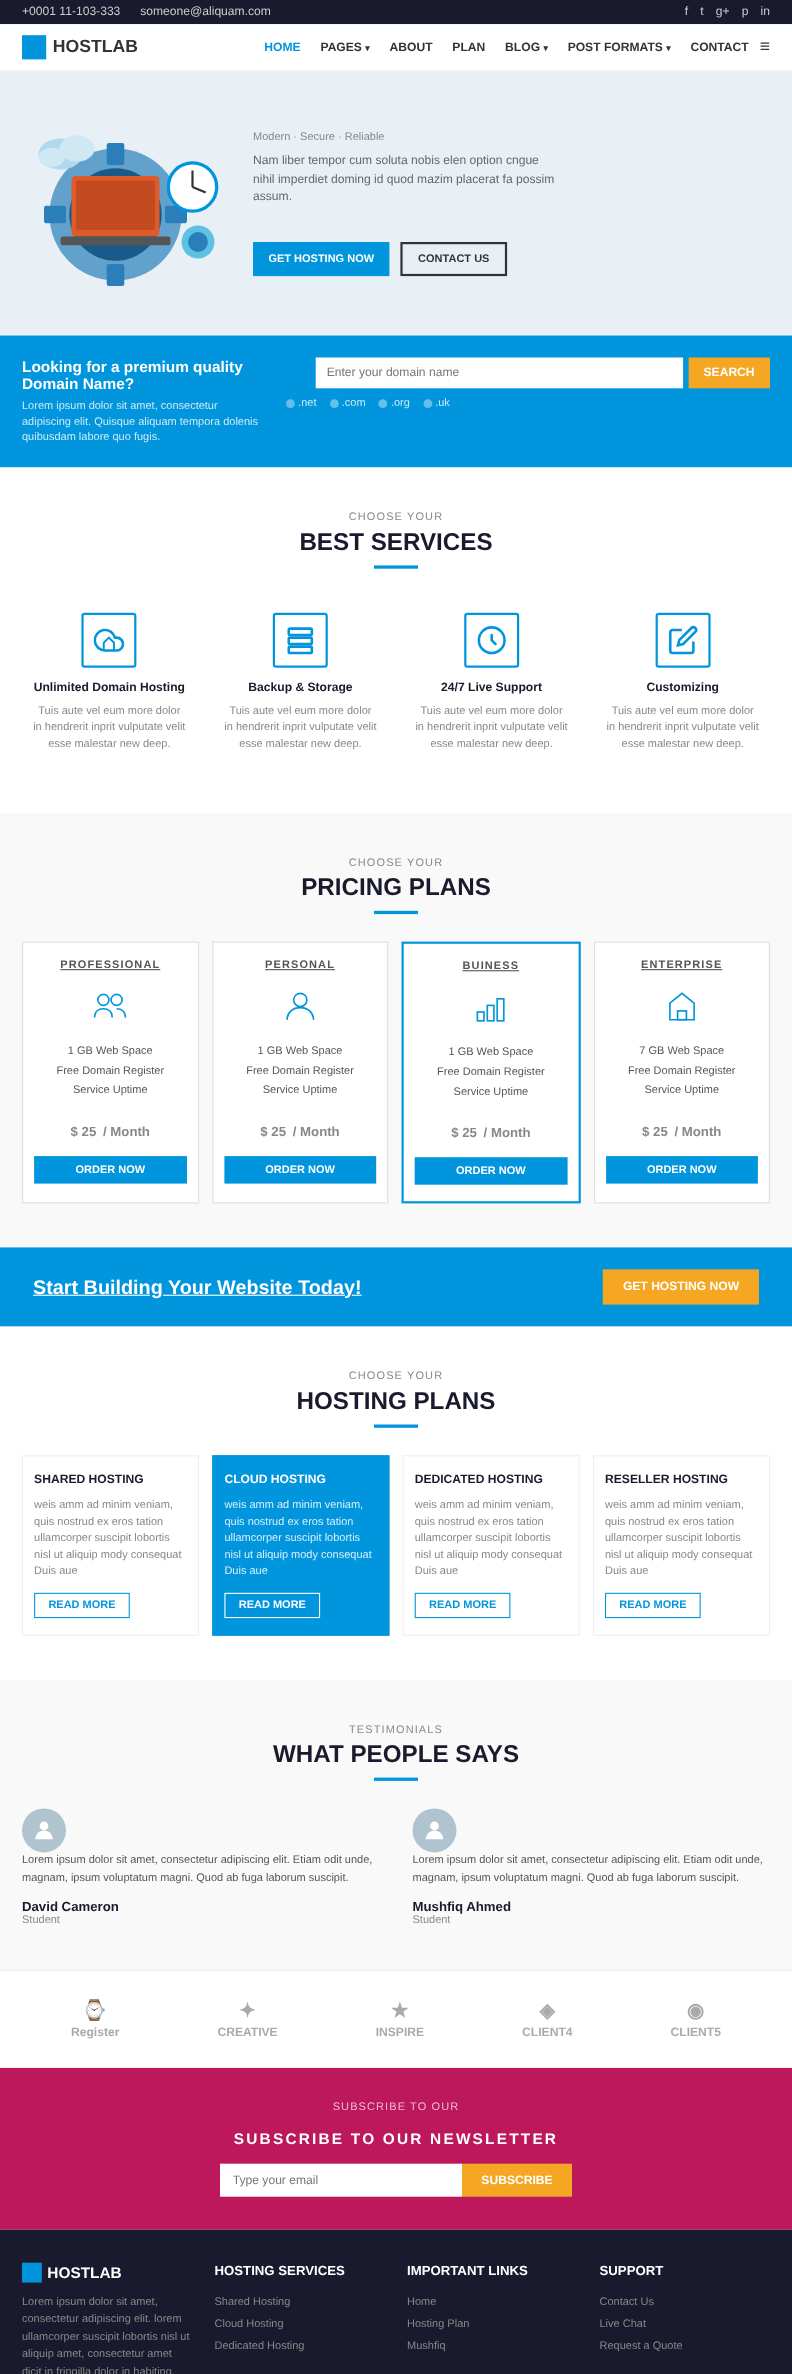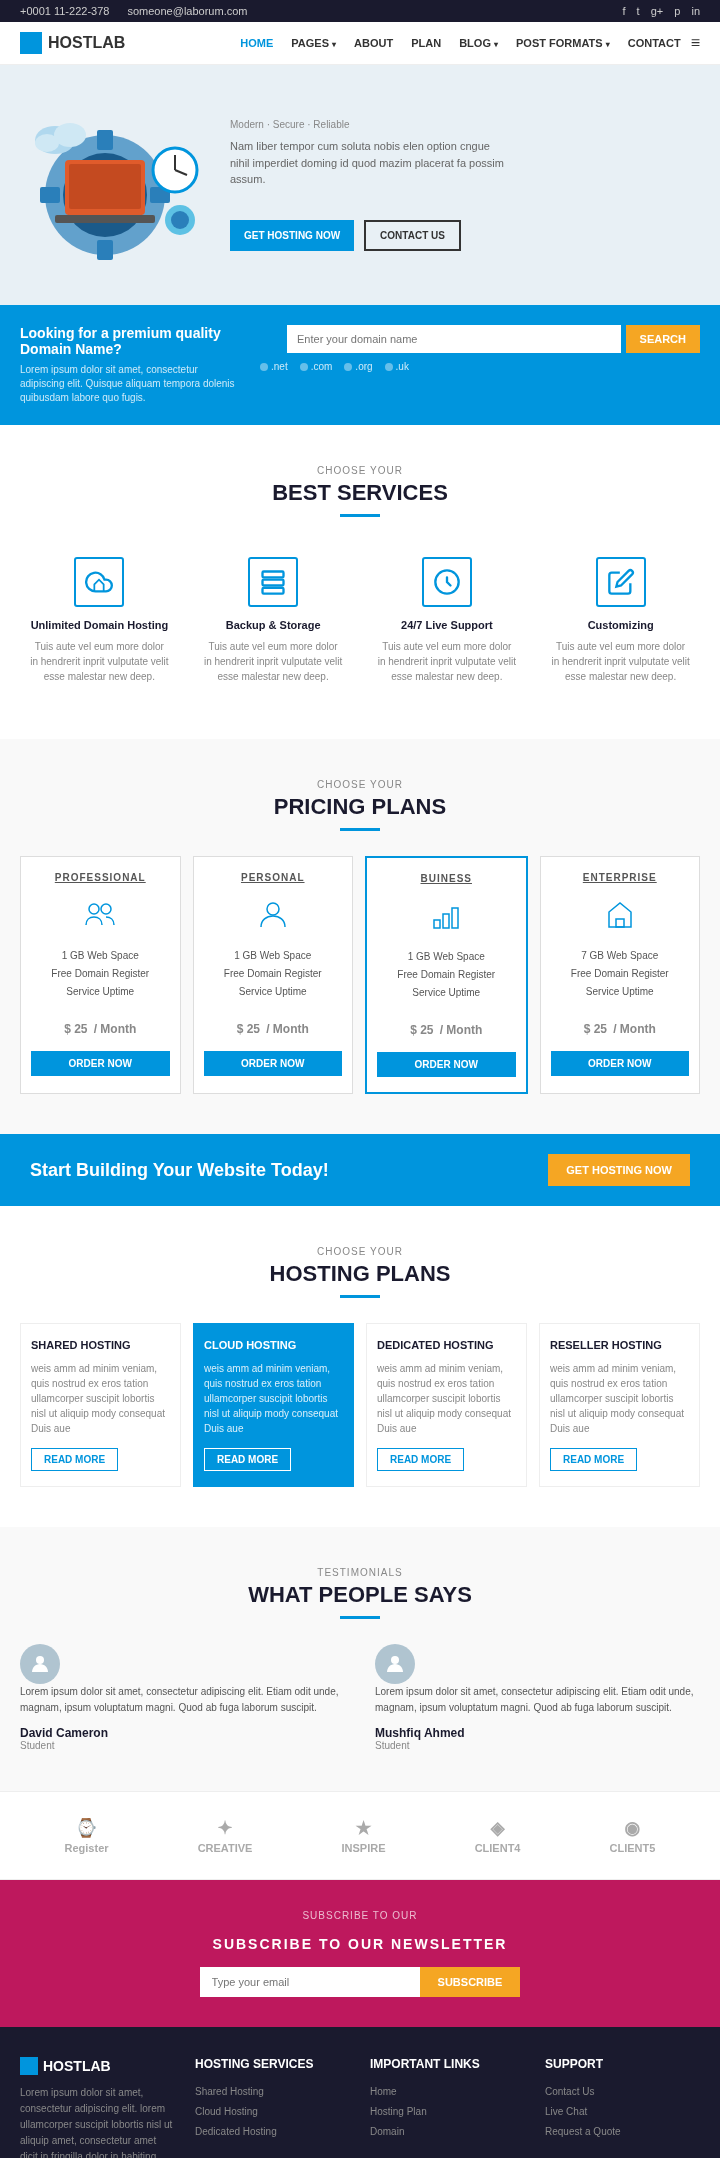--- a/index.html
+++ b/index.html
@@ -68,21 +68,21 @@
     .pricing-plan-name { font-size: 10px; font-weight: bold; color: #555; text-transform: uppercase; margin-bottom: 12px; letter-spacing: 1px; text-decoration: underline; }
     .pricing-icon { width: 40px; height: 40px; margin: 0 auto 12px; display: flex; align-items: center; justify-content: center; }
     .pricing-icon svg { width: 32px; height: 32px; fill: none; stroke: #0095dd; stroke-width: 1.5; }
     .pricing-features { font-size: 10px; color: #555; line-height: 1.8; margin-bottom: 12px; }
     .pricing-price { font-size: 22px; font-weight: 900; color: #0095dd; margin-bottom: 12px; }
     .pricing-price span { font-size: 12px; color: #888; }
     .btn-order { background: #0095dd; color: #fff; border: none; padding: 7px 18px; font-size: 10px; font-weight: bold; cursor: pointer; text-transform: uppercase; width: 100%; }
 
     
     .cta-banner { background: #0095dd; padding: 20px 30px; display: flex; justify-content: space-between; align-items: center; }
-    .cta-banner h3 { color: #fff; font-size: 18px; font-weight: bold; }
+    .cta-banner h3 { color: #fff; font-size: 18px; font-weight: bold; text-decoration: underline; }
     .btn-cta { background: #f5a623; color: #fff; border: none; padding: 10px 18px; font-size: 11px; font-weight: bold; cursor: pointer; text-transform: uppercase; white-space: nowrap; }
 
     
     .hosting-section { padding: 40px 20px; background: #fff; }
     .hosting-grid { display: flex; gap: 12px; justify-content: center; }
     .hosting-card { flex: 1; padding: 15px 10px; border: 1px solid #eee; }
     .hosting-card.featured { background: #0095dd; border-color: #0095dd; }
     .hosting-card h4 { font-size: 11px; font-weight: bold; text-transform: uppercase; margin-bottom: 10px; color: #1a1a2e; }
     .hosting-card.featured h4 { color: #fff; }
     .hosting-card p { font-size: 10px; color: #888; line-height: 1.5; margin-bottom: 12px; }
@@ -123,22 +123,22 @@
     .footer-col ul li { margin-bottom: 5px; }
     .footer-col ul li a { text-decoration: none; color: #888; font-size: 10px; }
     .footer-logo { display: flex; align-items: center; font-weight: bold; font-size: 14px; color: #fff; margin-bottom: 10px; }
     .footer-logo-icon { width: 18px; height: 18px; background: #0095dd; margin-right: 5px; display: inline-block; }
   </style>
 </head>
 <body>
 
 <div class="top-bar">
   <div class="top-bar-left">
-    <span>+0001 11-222-378</span>
-    <span>someone@laborum.com</span>
+    <span>+0001 11-103-333</span>
+    <span>someone@aliquam.com</span>
   </div>
   <div class="top-bar-right">
     <span>f</span>
     <span>t</span>
     <span>g+</span>
     <span>p</span>
     <span>in</span>
   </div>
 </div>
 
@@ -486,21 +486,21 @@
         <li><a href="#">Cloud Hosting</a></li>
         <li><a href="#">Dedicated Hosting</a></li>
 
       </ul>
     </div>
     <div class="footer-col">
       <h4>IMPORTANT LINKS</h4>
       <ul>
         <li><a href="#">Home</a></li>
         <li><a href="#">Hosting Plan</a></li>
-        <li><a href="#">Domain</a></li>
+        <li><a href="#">Mushfiq</a></li>
 
       </ul>
     </div>
     <div class="footer-col">
       <h4>SUPPORT</h4>
       <ul>
         <li><a href="#">Contact Us</a></li>
         <li><a href="#">Live Chat</a></li>
         <li><a href="#">Request a Quote</a></li>
 

